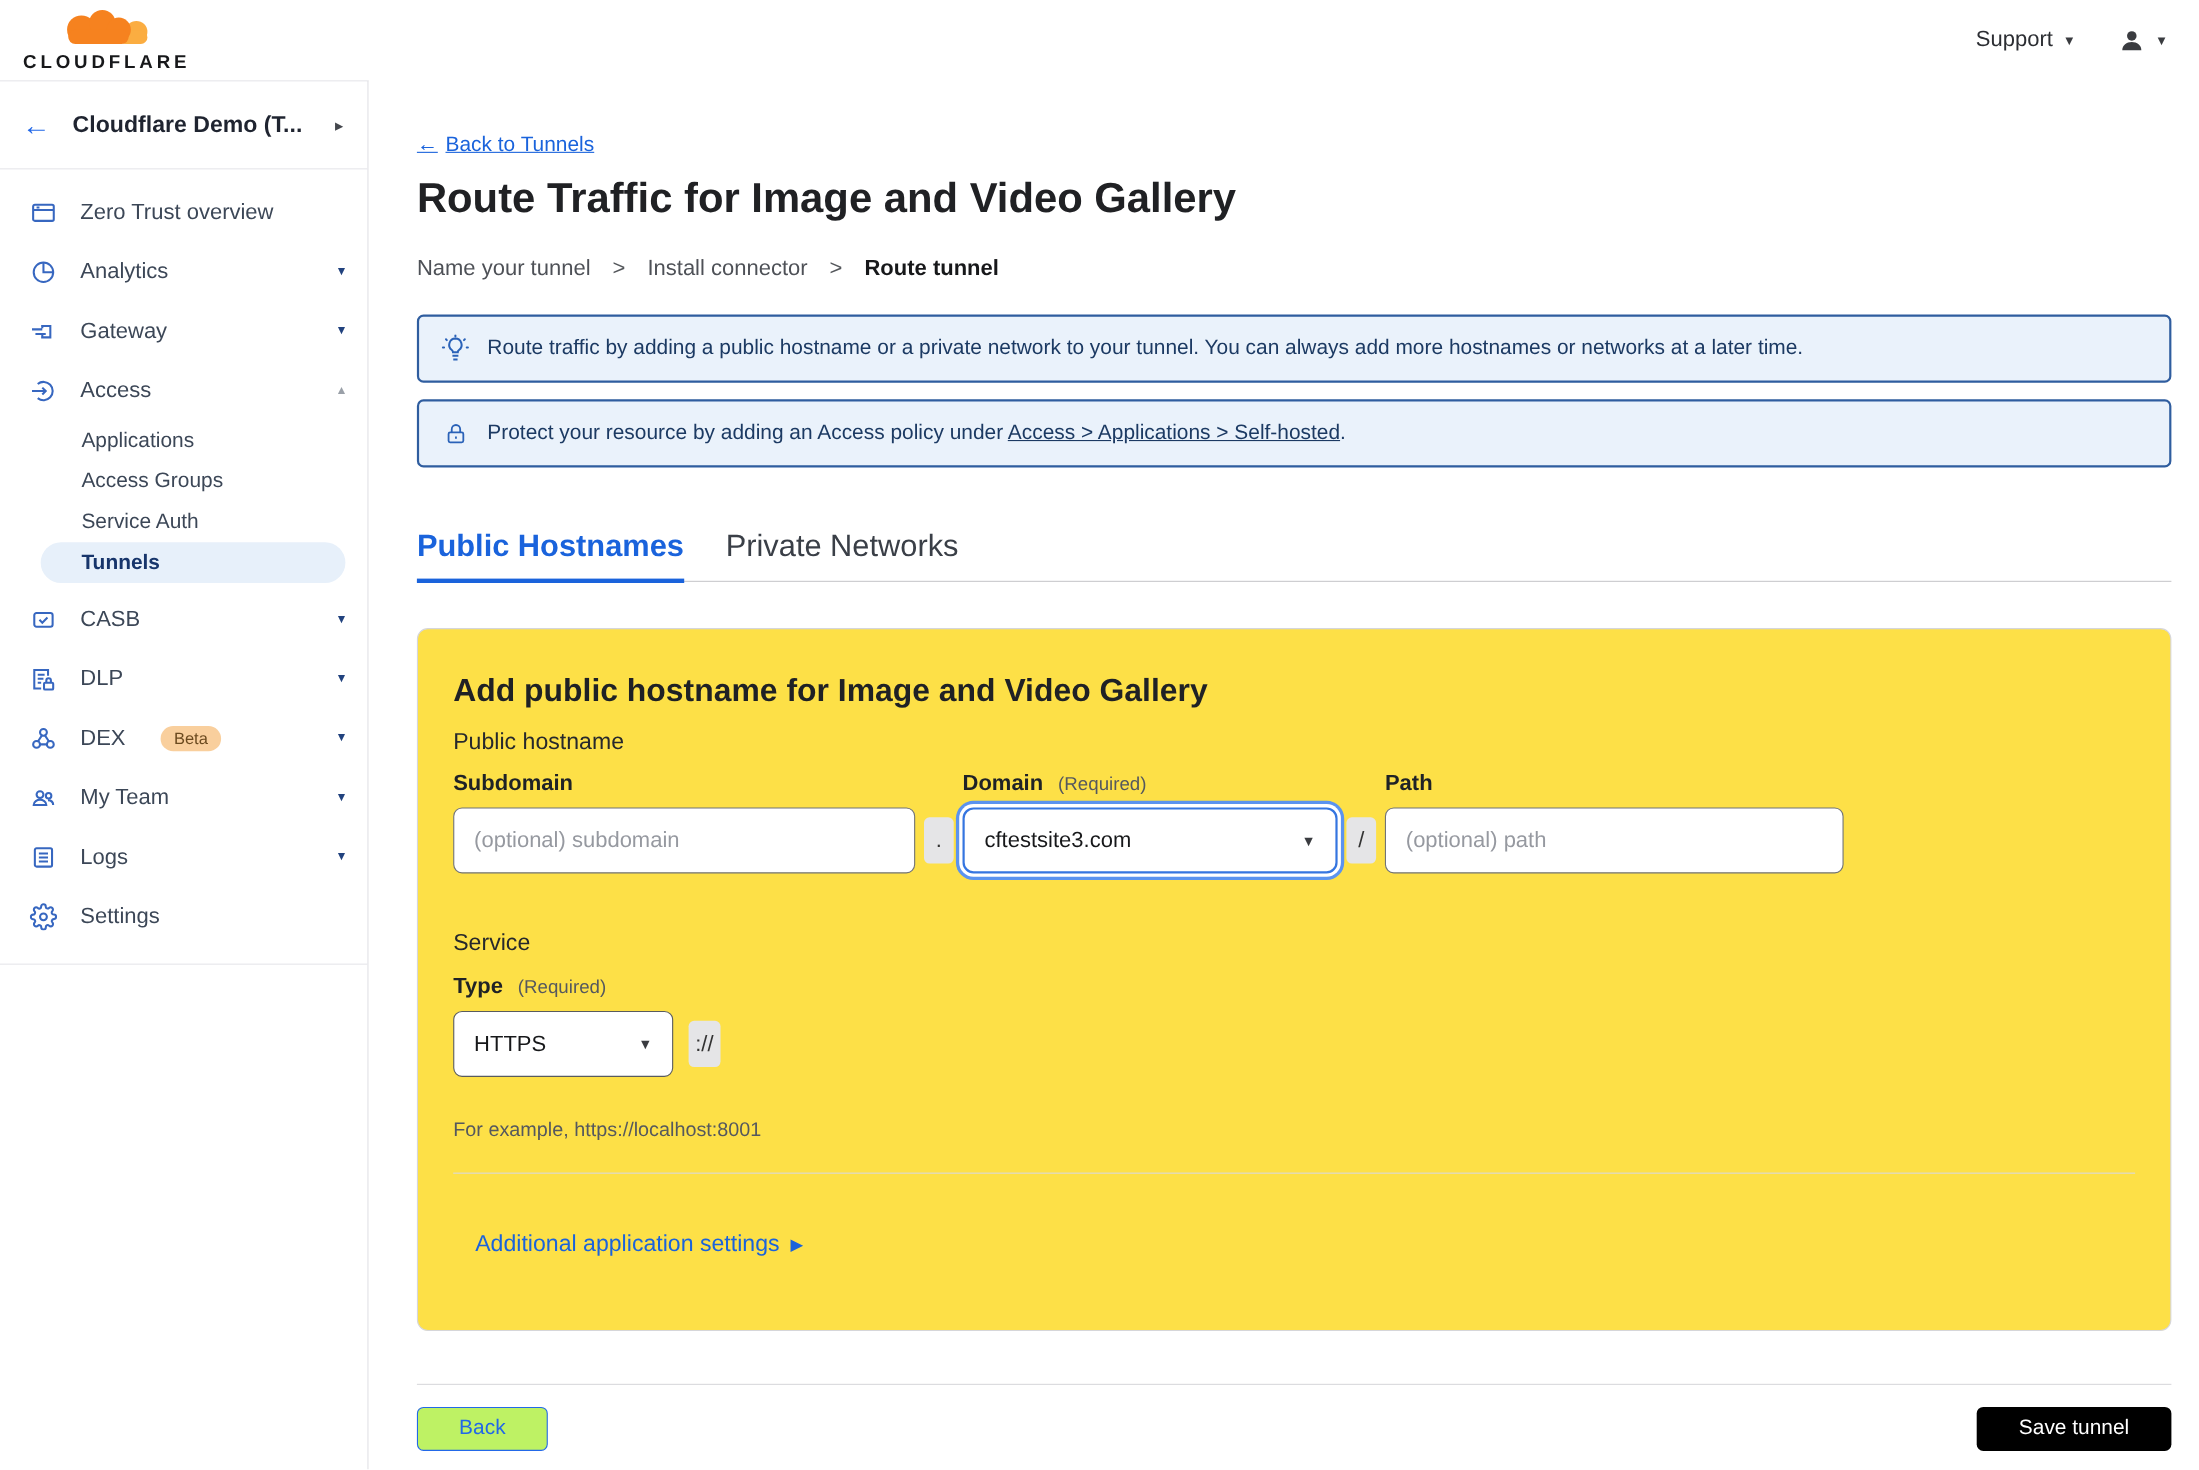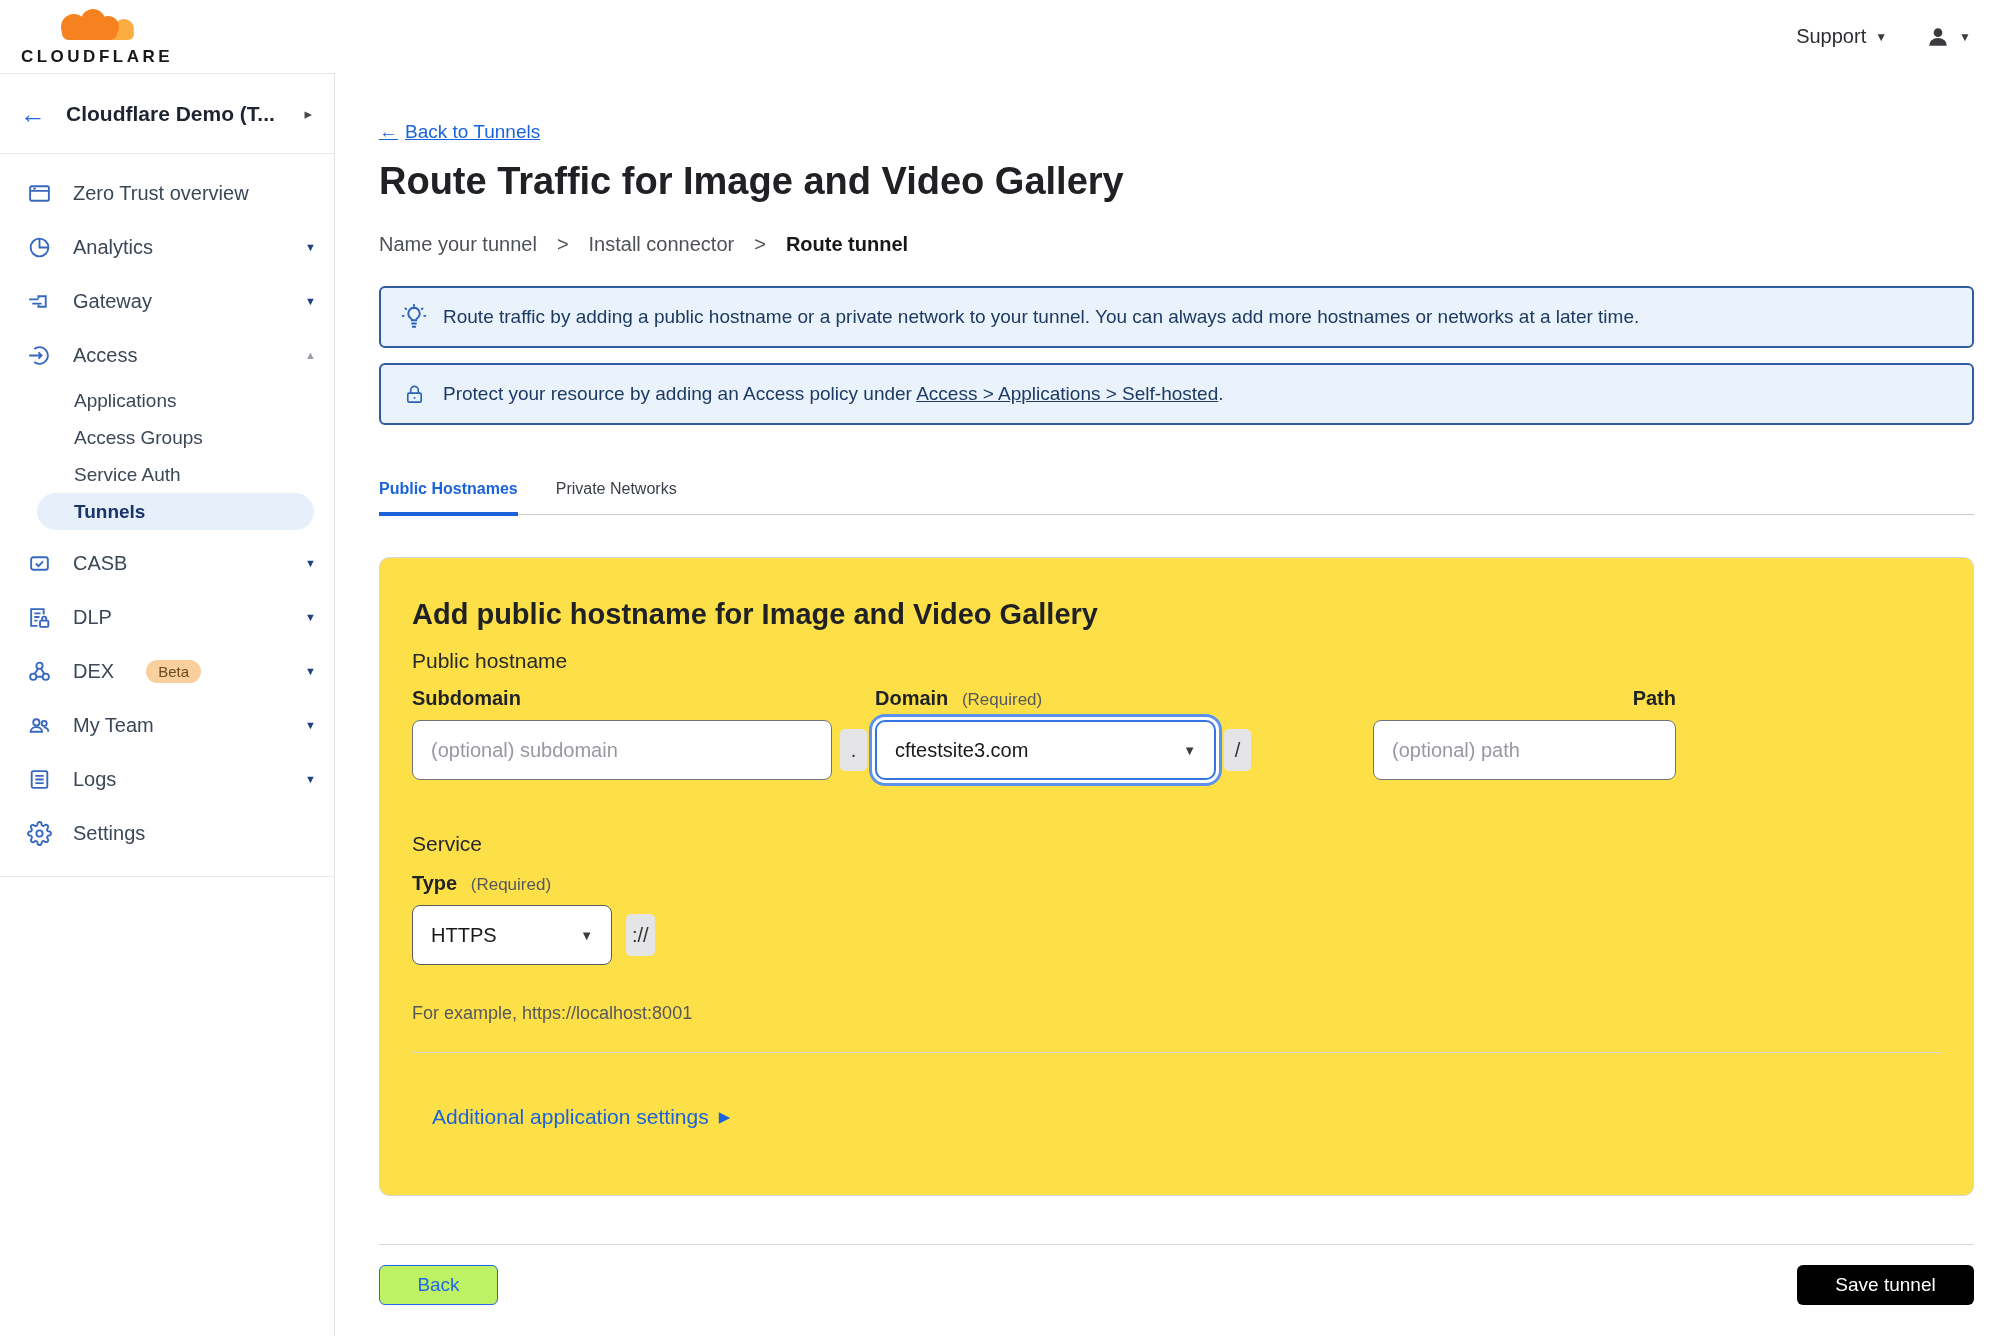--- a/index.html
+++ b/index.html
@@ -47,21 +47,21 @@
   .steps { margin-top:28px; display:flex; align-items:center; gap:20px; font-size:20px; color:#4e5157; }
   .step.current { font-weight:700; color:#17181a; }
   .step-sep { color:#55585c; }
 
   .banner { margin-top:30px; height:62px; border:2px solid #2f5d9f; background:#eaf2fb; border-radius:6px; display:flex; align-items:center; gap:16px; padding:0 20px; font-size:19px; color:#1c3a63; }
   .banner + .banner { margin-top:15px; }
   .banner .bicon { width:26px; height:26px; flex-shrink:0; display:flex; align-items:center; justify-content:center; }
   .banner-link { text-decoration:underline; cursor:pointer; color:#1c3a63; }
 
   .tabs { margin-top:55px; display:flex; gap:38px; border-bottom:1px solid #c9c9cc; }
-  .tab { font-size:16px; padding-bottom:14px; cursor:pointer; color:#3a3f47; }
+  .tab { font-size:28px; padding-bottom:14px; cursor:pointer; color:#3a3f47; }
   .tab.active { color:#1a63dc; font-weight:700; border-bottom:4px solid #1a63dc; margin-bottom:-2px; }
 
   .card { margin-top:42px; border:1px solid #d6d6d9; border-radius:10px; background:#fde047; padding:40px 32px 66px 32px; }
   .card h2 { font-size:29px; font-weight:700; color:#1f2125; }
   .section-label { margin-top:18px; font-size:21px; color:#26282c; }
   .fields-row { display:flex; align-items:flex-end; margin-top:14px; }
   .field { display:flex; flex-direction:column; }
   .flabel { font-size:20px; font-weight:700; color:#1f2226; margin-bottom:10px; }
   .freq { font-size:17px; font-weight:400; color:#55585e; margin-left:8px; }
   input.txt { height:60px; border:1.5px solid #717376; border-radius:8px; padding:0 18px; font-size:20px; font-family:"Liberation Sans",sans-serif; color:#17181a; outline:none; background:#fff; }
@@ -321,21 +321,21 @@
           <span class="flabel">
             <span>Domain</span>
             <span class="freq">(Required)</span>
           </span>
           <div class="select focused">
             <span>cftestsite3.com</span>
             <span class="sel-caret">▼</span>
           </div>
         </div>
         <div class="sep-box">/</div>
-        <div class="field" style="width:417px;align-items:flex-end;">
+        <div class="field" style="width:417px;">
           <span class="flabel">Path</span>
           <input class="txt" type="text" placeholder="(optional) path" style="">
         </div>
       </div>
 
       <div class="svc-title">Service</div>
 
       <div class="fields-row" style="margin-top:16px;">
         <div class="field" style="width:200px;">
           <span class="flabel">

